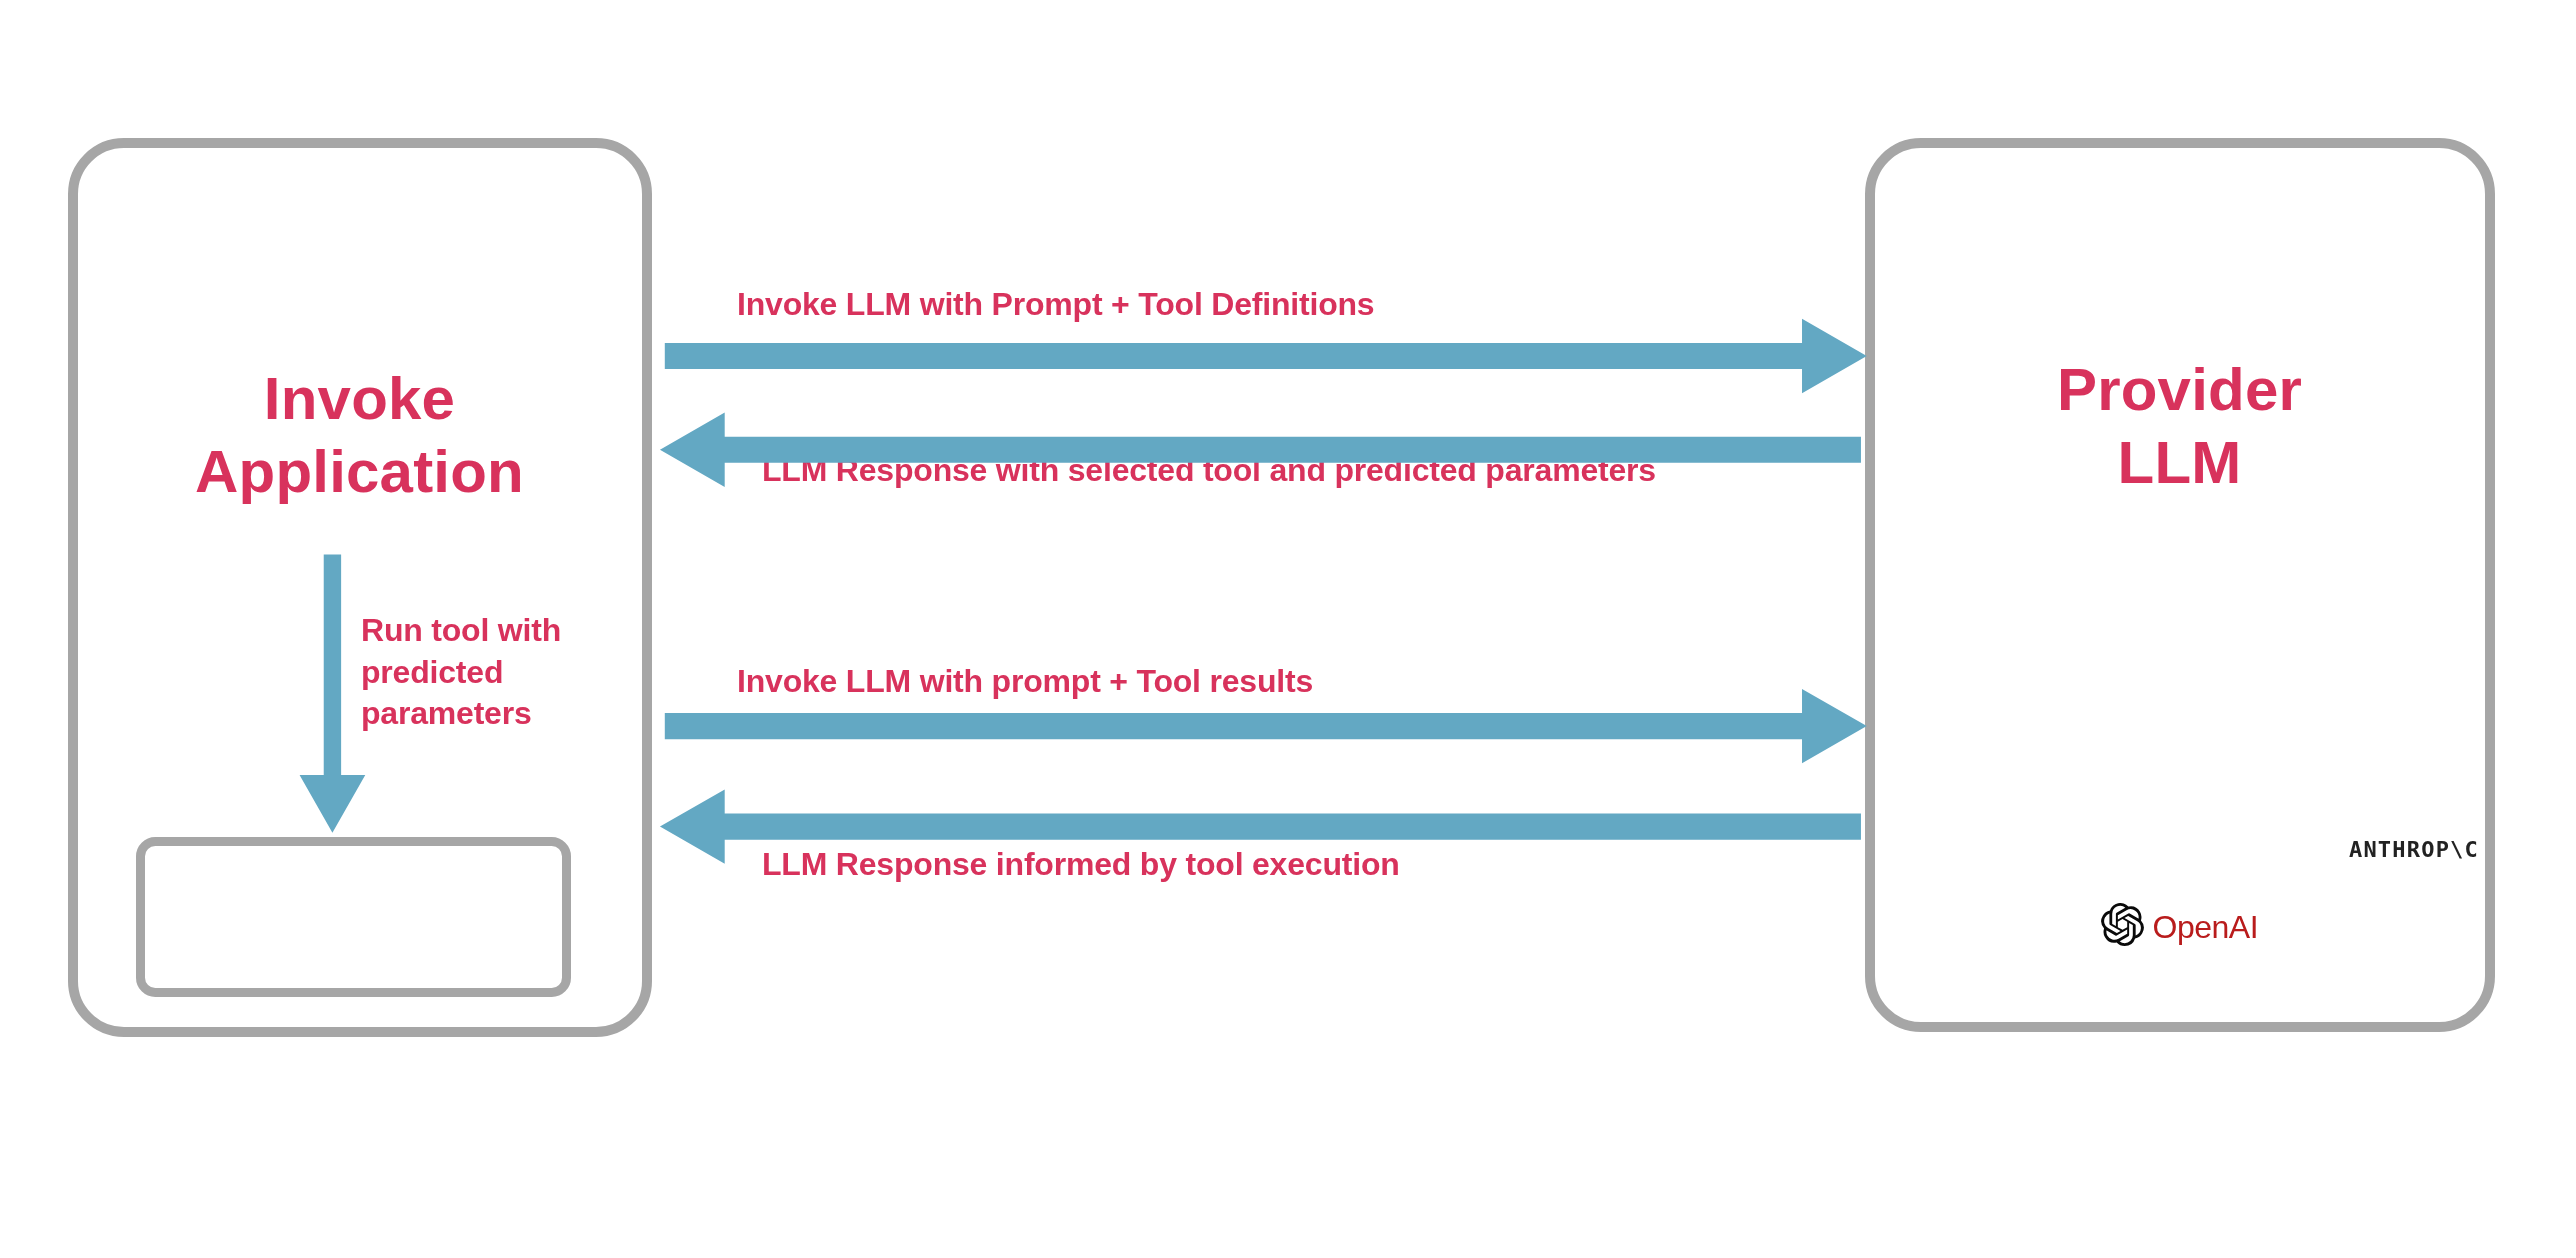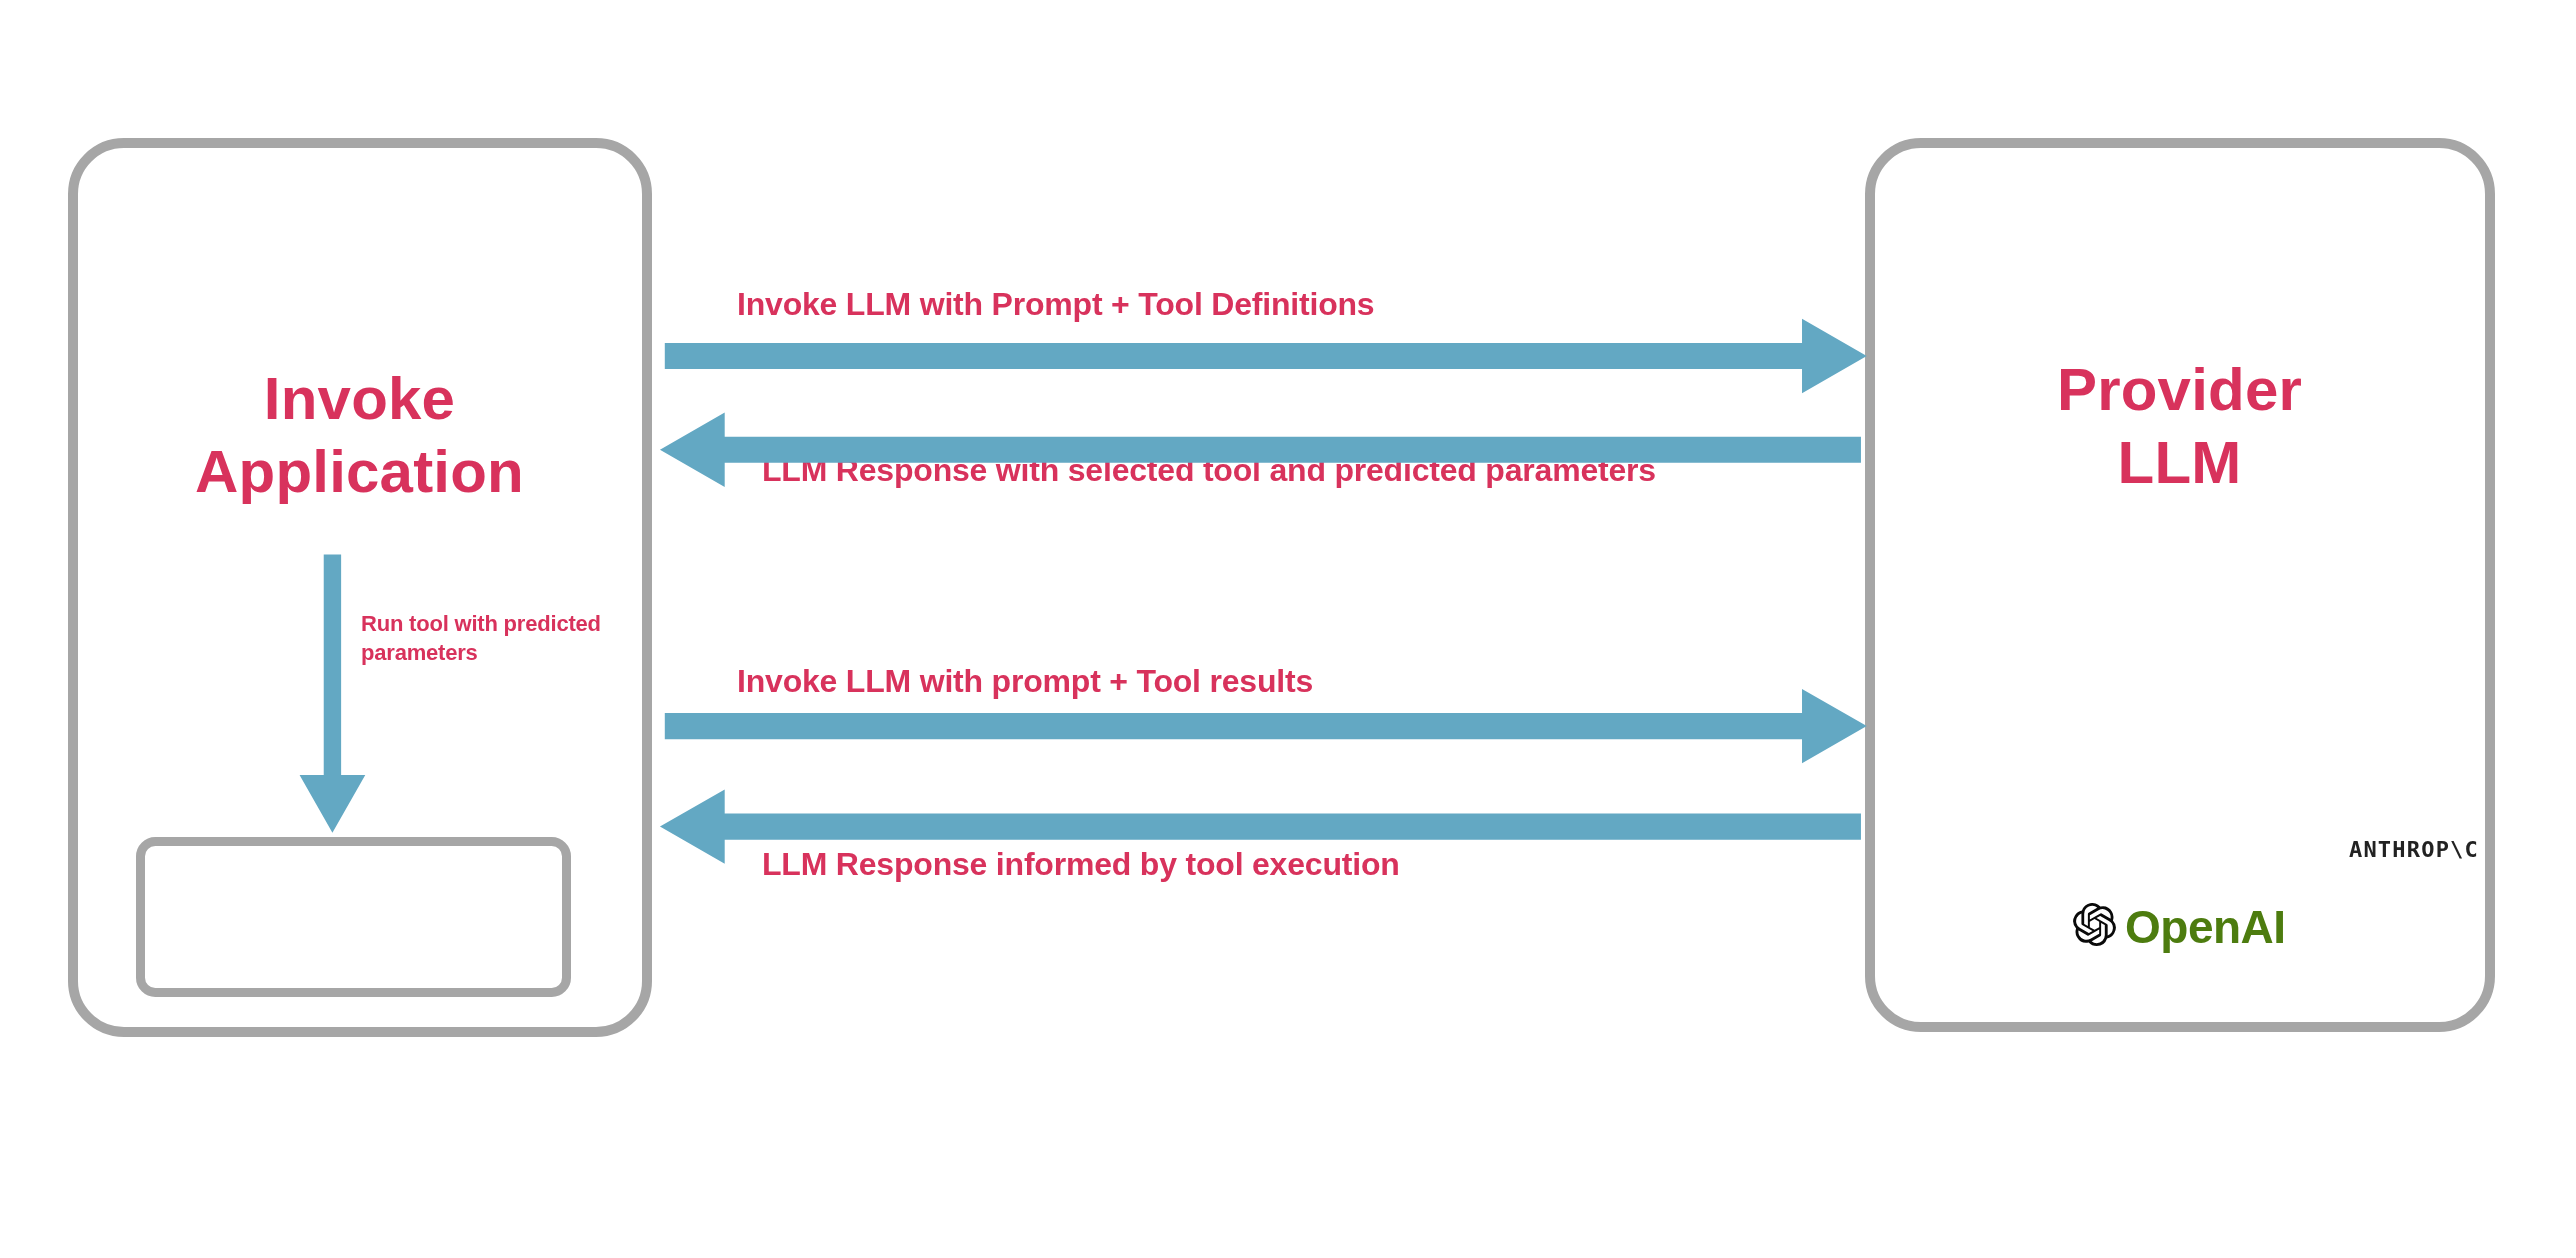--- a/index.html
+++ b/index.html
@@ -78,21 +78,21 @@
   #label-2 { left: 746px; top: 452px; }
   #label-3 { left: 721px; top: 663px; }
   #label-4 { left: 746px; top: 846px; }
 
   #label-vertical {
     position: absolute;
     left: 361px; top: 610px;
     width: 271px;
     color: #d8325c;
     font-weight: 700;
-    font-size: 22px;
+    font-size: 32px;
     line-height: 1.3;
     letter-spacing: -0.2px;
   }
 
   
   #arrow-layer {
     position: absolute;
     left: 0; top: 0;
     width: 2576px; height: 1258px;
     pointer-events: none;
@@ -111,23 +111,23 @@
   }
   #openai-mark {
     position: absolute;
     left: 1880px; top: 903px; width: 599px;
     display: flex;
     align-items: center;
     justify-content: center;
     gap: 8.7px;
   }
   #openai-wordmark {
-    color: #4d7c0f;
-    font-size: 46px;
-    font-weight: 700;
+    color: #b91c1c;
+    font-size: 32px;
+    font-weight: 400;
     letter-spacing: -0.5px;
     line-height: 1;
   }
 </style>
 </head>
 <body>
 
 <div id="stage">
 
   <div class="node-box" id="client-box"></div>

